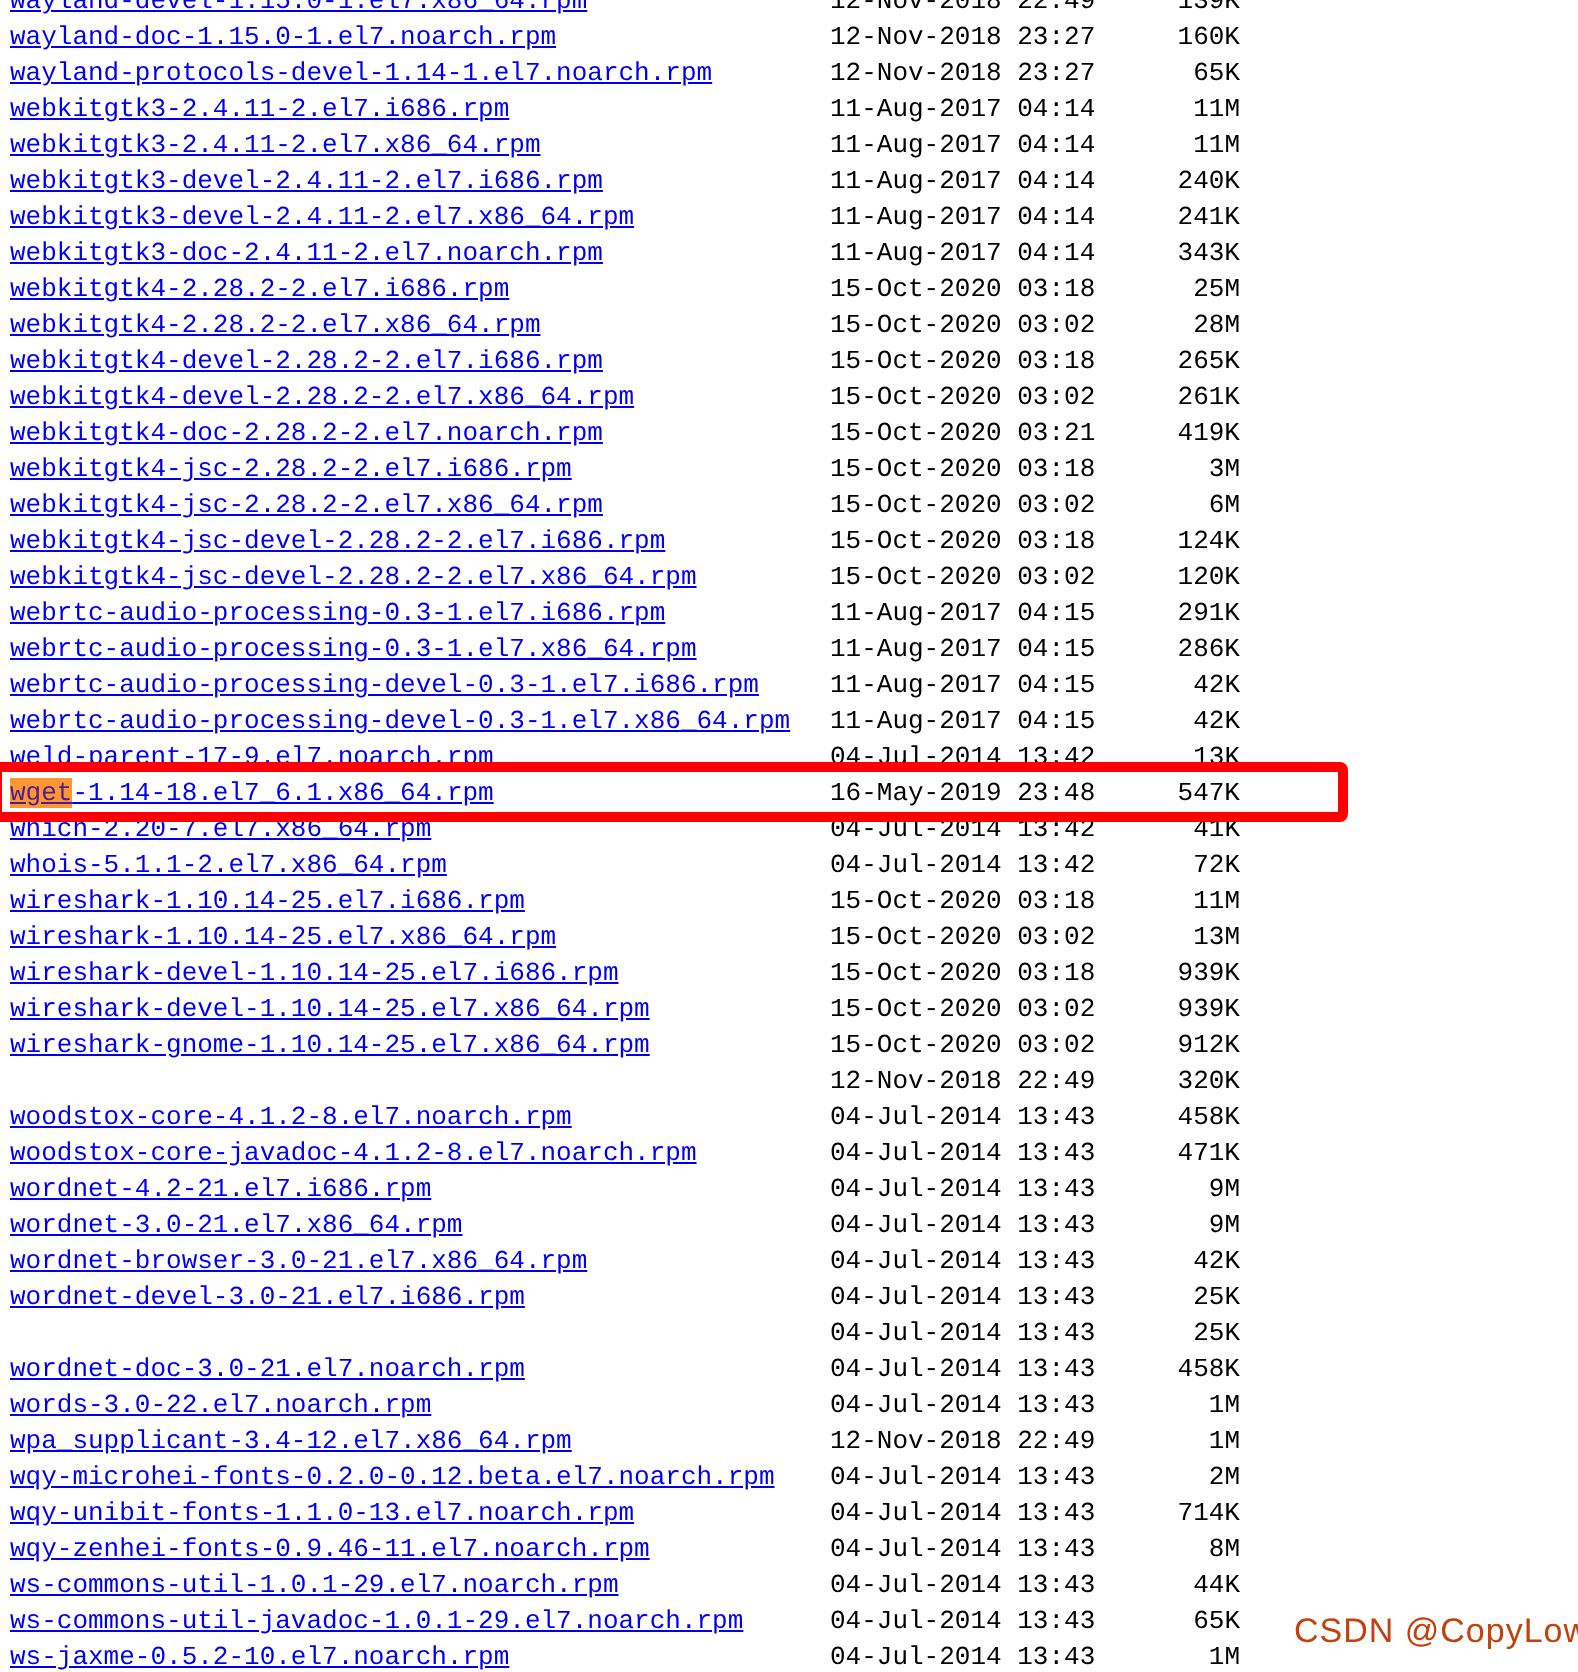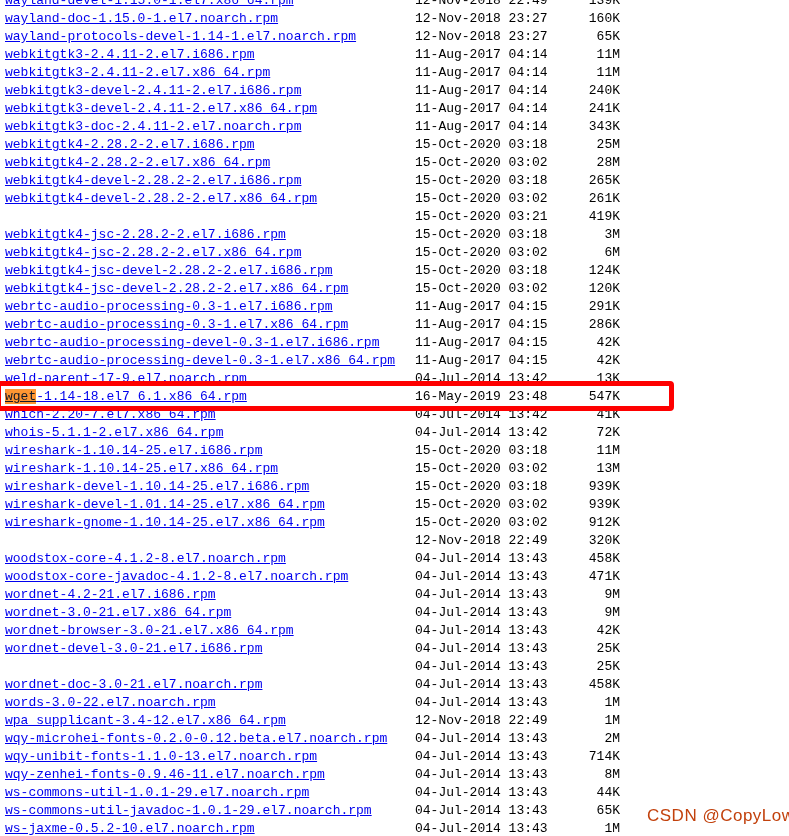--- a/index.html
+++ b/index.html
@@ -36,21 +36,21 @@
     left: 5px;
     top: 0;
     color: #0000ee;
     text-decoration: underline;
     font-size: 13px;
     letter-spacing: 0px;
     cursor: pointer;
   }
   .name .hl {
     background: #ff9632;
-    color: #0f172a;
+    color: #4c1d95;
     text-decoration: underline;
   }
   .date {
     position: absolute;
     left: 415px;
     top: 0;
     color: #000000;
     font-size: 13px;
   }
   .size {
@@ -94,37 +94,37 @@
       <div class="row"><a class="name">wayland-protocols-devel-1.14-1.el7.noarch.rpm</a><span class="date">12-Nov-2018 23:27</span><span class="size">65K</span></div>
       <div class="row"><a class="name">webkitgtk3-2.4.11-2.el7.i686.rpm</a><span class="date">11-Aug-2017 04:14</span><span class="size">11M</span></div>
       <div class="row"><a class="name">webkitgtk3-2.4.11-2.el7.x86_64.rpm</a><span class="date">11-Aug-2017 04:14</span><span class="size">11M</span></div>
       <div class="row"><a class="name">webkitgtk3-devel-2.4.11-2.el7.i686.rpm</a><span class="date">11-Aug-2017 04:14</span><span class="size">240K</span></div>
       <div class="row"><a class="name">webkitgtk3-devel-2.4.11-2.el7.x86_64.rpm</a><span class="date">11-Aug-2017 04:14</span><span class="size">241K</span></div>
       <div class="row"><a class="name">webkitgtk3-doc-2.4.11-2.el7.noarch.rpm</a><span class="date">11-Aug-2017 04:14</span><span class="size">343K</span></div>
       <div class="row"><a class="name">webkitgtk4-2.28.2-2.el7.i686.rpm</a><span class="date">15-Oct-2020 03:18</span><span class="size">25M</span></div>
       <div class="row"><a class="name">webkitgtk4-2.28.2-2.el7.x86_64.rpm</a><span class="date">15-Oct-2020 03:02</span><span class="size">28M</span></div>
       <div class="row"><a class="name">webkitgtk4-devel-2.28.2-2.el7.i686.rpm</a><span class="date">15-Oct-2020 03:18</span><span class="size">265K</span></div>
       <div class="row"><a class="name">webkitgtk4-devel-2.28.2-2.el7.x86_64.rpm</a><span class="date">15-Oct-2020 03:02</span><span class="size">261K</span></div>
-      <div class="row"><span class="date">15-Oct-2020 03:21</span><span class="size">419K</span></div>
+      <div class="row"><a class="name">webkitgtk4-doc-2.28.2-2.el7.noarch.rpm</a><span class="date">15-Oct-2020 03:21</span><span class="size">419K</span></div>
       <div class="row"><a class="name">webkitgtk4-jsc-2.28.2-2.el7.i686.rpm</a><span class="date">15-Oct-2020 03:18</span><span class="size">3M</span></div>
       <div class="row"><a class="name">webkitgtk4-jsc-2.28.2-2.el7.x86_64.rpm</a><span class="date">15-Oct-2020 03:02</span><span class="size">6M</span></div>
       <div class="row"><a class="name">webkitgtk4-jsc-devel-2.28.2-2.el7.i686.rpm</a><span class="date">15-Oct-2020 03:18</span><span class="size">124K</span></div>
       <div class="row"><a class="name">webkitgtk4-jsc-devel-2.28.2-2.el7.x86_64.rpm</a><span class="date">15-Oct-2020 03:02</span><span class="size">120K</span></div>
       <div class="row"><a class="name">webrtc-audio-processing-0.3-1.el7.i686.rpm</a><span class="date">11-Aug-2017 04:15</span><span class="size">291K</span></div>
       <div class="row"><a class="name">webrtc-audio-processing-0.3-1.el7.x86_64.rpm</a><span class="date">11-Aug-2017 04:15</span><span class="size">286K</span></div>
       <div class="row"><a class="name">webrtc-audio-processing-devel-0.3-1.el7.i686.rpm</a><span class="date">11-Aug-2017 04:15</span><span class="size">42K</span></div>
       <div class="row"><a class="name">webrtc-audio-processing-devel-0.3-1.el7.x86_64.rpm</a><span class="date">11-Aug-2017 04:15</span><span class="size">42K</span></div>
       <div class="row"><a class="name">weld-parent-17-9.el7.noarch.rpm</a><span class="date">04-Jul-2014 13:42</span><span class="size">13K</span></div>
       <div class="row"><a class="name"><span class="hl">wget</span><span>-1.14-18.el7_6.1.x86_64.rpm</span></a><span class="date">16-May-2019 23:48</span><span class="size">547K</span></div>
       <div class="row"><a class="name">which-2.20-7.el7.x86_64.rpm</a><span class="date">04-Jul-2014 13:42</span><span class="size">41K</span></div>
       <div class="row"><a class="name">whois-5.1.1-2.el7.x86_64.rpm</a><span class="date">04-Jul-2014 13:42</span><span class="size">72K</span></div>
       <div class="row"><a class="name">wireshark-1.10.14-25.el7.i686.rpm</a><span class="date">15-Oct-2020 03:18</span><span class="size">11M</span></div>
       <div class="row"><a class="name">wireshark-1.10.14-25.el7.x86_64.rpm</a><span class="date">15-Oct-2020 03:02</span><span class="size">13M</span></div>
       <div class="row"><a class="name">wireshark-devel-1.10.14-25.el7.i686.rpm</a><span class="date">15-Oct-2020 03:18</span><span class="size">939K</span></div>
-      <div class="row"><a class="name">wireshark-devel-1.01.14-25.el7.x86_64.rpm</a><span class="date">15-Oct-2020 03:02</span><span class="size">939K</span></div>
+      <div class="row"><a class="name">wireshark-devel-1.10.14-25.el7.x86_64.rpm</a><span class="date">15-Oct-2020 03:02</span><span class="size">939K</span></div>
       <div class="row"><a class="name">wireshark-gnome-1.10.14-25.el7.x86_64.rpm</a><span class="date">15-Oct-2020 03:02</span><span class="size">912K</span></div>
       <div class="row"><span class="date">12-Nov-2018 22:49</span><span class="size">320K</span></div>
       <div class="row"><a class="name">woodstox-core-4.1.2-8.el7.noarch.rpm</a><span class="date">04-Jul-2014 13:43</span><span class="size">458K</span></div>
       <div class="row"><a class="name">woodstox-core-javadoc-4.1.2-8.el7.noarch.rpm</a><span class="date">04-Jul-2014 13:43</span><span class="size">471K</span></div>
       <div class="row"><a class="name">wordnet-4.2-21.el7.i686.rpm</a><span class="date">04-Jul-2014 13:43</span><span class="size">9M</span></div>
       <div class="row"><a class="name">wordnet-3.0-21.el7.x86_64.rpm</a><span class="date">04-Jul-2014 13:43</span><span class="size">9M</span></div>
       <div class="row"><a class="name">wordnet-browser-3.0-21.el7.x86_64.rpm</a><span class="date">04-Jul-2014 13:43</span><span class="size">42K</span></div>
       <div class="row"><a class="name">wordnet-devel-3.0-21.el7.i686.rpm</a><span class="date">04-Jul-2014 13:43</span><span class="size">25K</span></div>
       <div class="row"><span class="date">04-Jul-2014 13:43</span><span class="size">25K</span></div>
       <div class="row"><a class="name">wordnet-doc-3.0-21.el7.noarch.rpm</a><span class="date">04-Jul-2014 13:43</span><span class="size">458K</span></div>

